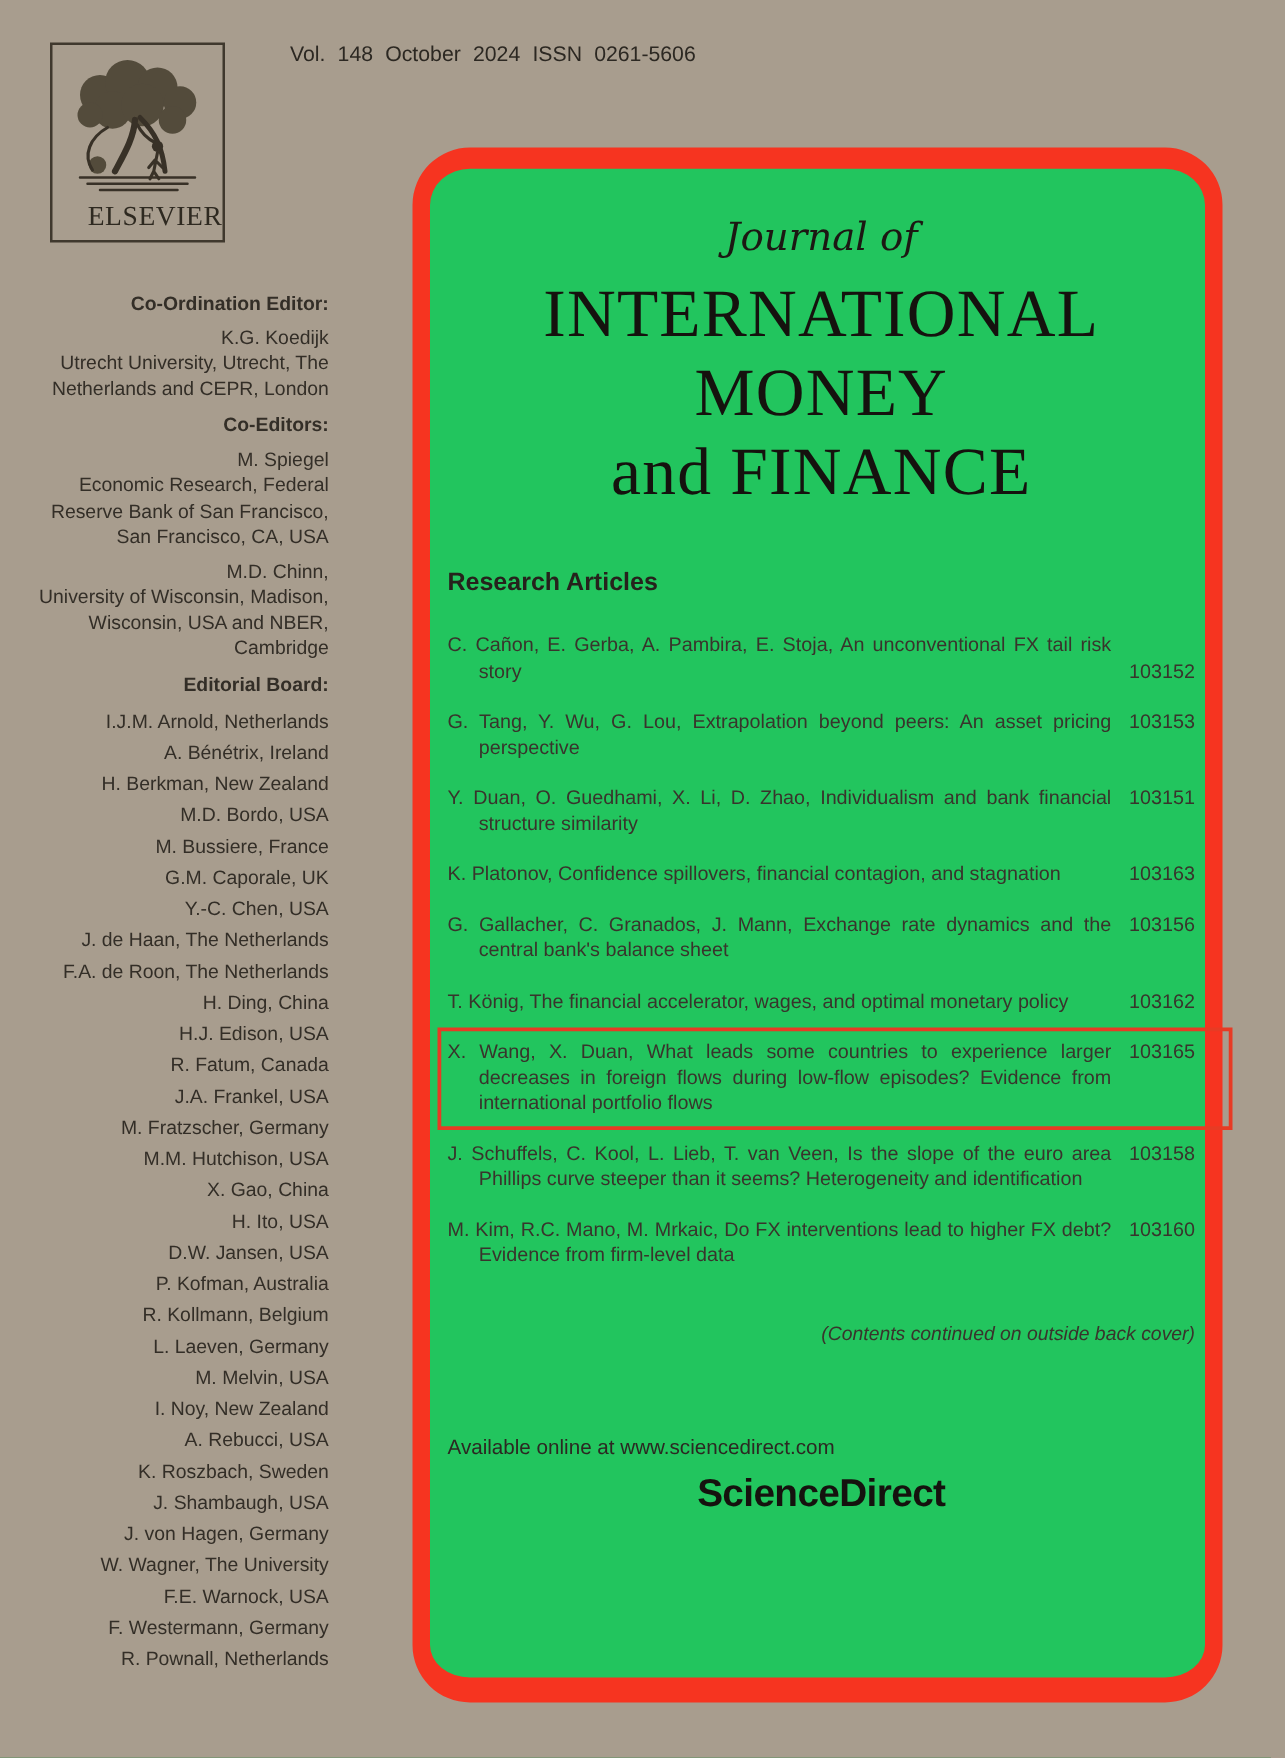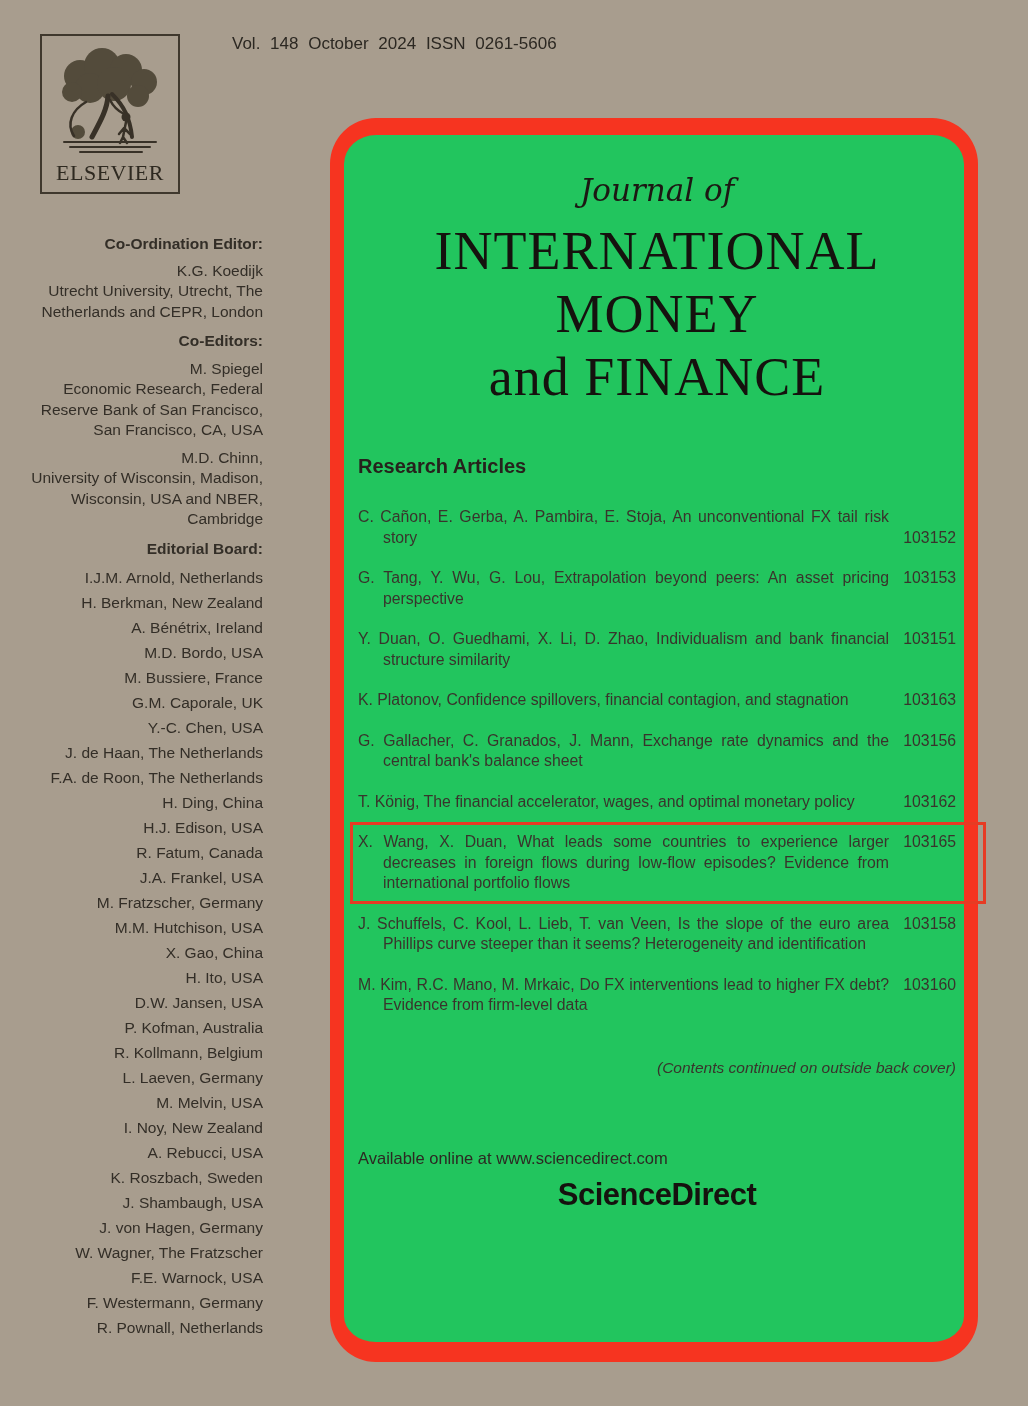--- a/index.html
+++ b/index.html
@@ -9,21 +9,21 @@
     font-family:"Liberation Sans", sans-serif; color:#332e27;
   }
 
   
   .logo-box {
     position:absolute; left:40px; top:34px; width:140px; height:160px;
     border:2px solid #3f382d; box-sizing:border-box;
   }
   .logo-tree { position:absolute; left:8px; top:8px; }
   .logo-text {
-    position:absolute; left:0; right:0; bottom:6px; text-align:center;
+    position:absolute; left:0; right:0; bottom:6px; text-align:right;
     font-family:"Liberation Serif", serif; font-size:22px; letter-spacing:.5px; color:#2e2920;
   }
 
   
   .issue-line {
     position:absolute; left:232px; top:34px;
     font-size:17px; word-spacing:5px; color:#2c2822;
   }
 
   
@@ -123,22 +123,22 @@
         <div class="sb-line">Economic Research, Federal Reserve Bank of San Francisco, San Francisco, CA, USA</div>
       </div>
       <div class="sb-person">
         <div class="sb-line">M.D. Chinn,</div>
         <div class="sb-line">University of Wisconsin, Madison, Wisconsin, USA and NBER, Cambridge</div>
       </div>
 
     <div class="sb-heading">Editorial Board:</div>
     <div class="sb-board-list">
       <div class="sb-member">I.J.M. Arnold, Netherlands</div>
+        <div class="sb-member">A. Bénétrix, Ireland</div>
         <div class="sb-member">H. Berkman, New Zealand</div>
-        <div class="sb-member">A. Bénétrix, Ireland</div>
         <div class="sb-member">M.D. Bordo, USA</div>
         <div class="sb-member">M. Bussiere, France</div>
         <div class="sb-member">G.M. Caporale, UK</div>
         <div class="sb-member">Y.-C. Chen, USA</div>
         <div class="sb-member">J. de Haan, The Netherlands</div>
         <div class="sb-member">F.A. de Roon, The Netherlands</div>
         <div class="sb-member">H. Ding, China</div>
         <div class="sb-member">H.J. Edison, USA</div>
         <div class="sb-member">R. Fatum, Canada</div>
         <div class="sb-member">J.A. Frankel, USA</div>
@@ -149,21 +149,21 @@
         <div class="sb-member">D.W. Jansen, USA</div>
         <div class="sb-member">P. Kofman, Australia</div>
         <div class="sb-member">R. Kollmann, Belgium</div>
         <div class="sb-member">L. Laeven, Germany</div>
         <div class="sb-member">M. Melvin, USA</div>
         <div class="sb-member">I. Noy, New Zealand</div>
         <div class="sb-member">A. Rebucci, USA</div>
         <div class="sb-member">K. Roszbach, Sweden</div>
         <div class="sb-member">J. Shambaugh, USA</div>
         <div class="sb-member">J. von Hagen, Germany</div>
-        <div class="sb-member">W. Wagner, The Fratzscher</div>
+        <div class="sb-member">W. Wagner, The University</div>
         <div class="sb-member">F.E. Warnock, USA</div>
         <div class="sb-member">F. Westermann, Germany</div>
         <div class="sb-member">R. Pownall, Netherlands</div>
     </div>
   </aside>
 
   <main class="panel">
     <div class="panel-inner">
 
       <div class="journal-prefix">Journal of</div>

